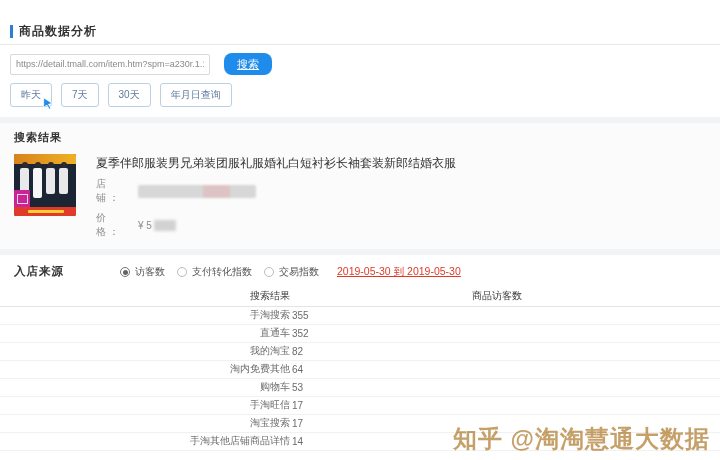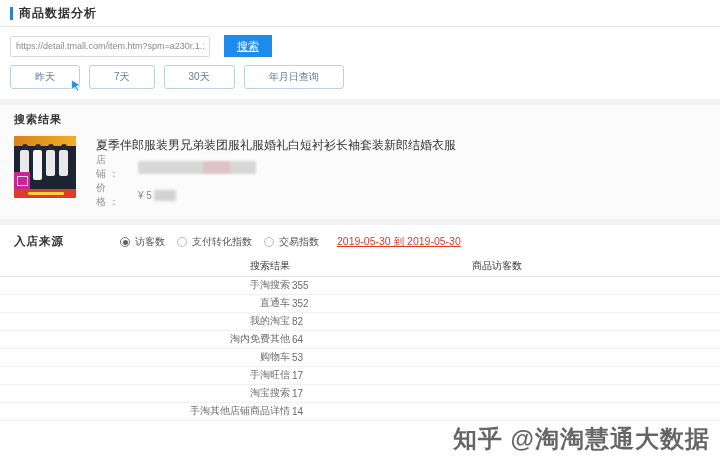--- a/index.html
+++ b/index.html
@@ -2,38 +2,38 @@
 <html><head>
 <meta charset="utf-8">
 <style>
   * { box-sizing: border-box; margin: 0; padding: 0; }
   html,body { width:720px; height:460px; }
   body {
     font-family: "Liberation Sans", "DejaVu Sans", sans-serif;
     background:#ffffff; color:#333; position:relative; overflow:hidden;
   }
   
-  .page-header { display:flex; align-items:center; padding:5px 10px 4px; border-bottom:1px solid #e8e8e8; }
+  .page-header { display:flex; align-items:center; padding:23px 10px 4px; border-bottom:1px solid #e8e8e8; }
   .accent-bar { width:3px; height:13px; background:#2d7fd3; margin-right:6px; }
   .page-title { font-size:12px; font-weight:bold; color:#333; letter-spacing:1px; }
 
   
   .search-row { display:flex; align-items:center; padding:8px 10px 0; }
   .url-input {
     width:200px; height:21px; border:1px solid #d9d9d9; border-radius:2px;
     font-size:9px; color:#8a8a8a; padding:0 5px; font-family:"Liberation Sans",sans-serif;
   }
   .search-btn {
     margin-left:14px; width:48px; height:22px; background:#1f8ceb; color:#fff;
-    border:none; border-radius:0; font-size:11px; cursor:pointer;text-decoration:underline;
+    border:none; border-radius:8px; font-size:11px; cursor:pointer;text-decoration:underline;
   }
   .date-row { display:flex; align-items:center; gap:9px; padding:8px 10px 10px; }
   .date-btn {
     position:relative; background:#fff; border:1px solid #bcd0e5; color:#5f7ba0;
-    border-radius:3px; font-size:10px; padding:4px 24px; cursor:pointer;
+    border-radius:3px; font-size:10px; padding:4px 10px; cursor:pointer;
   }
   .cursor-badge { position:absolute; right:-4px; bottom:-4px; width:13px; height:13px; }
 
   .band { height:6px; background:#f2f3f5; }
 
   
   .results-section { background:#fbfbfc; padding:7px 14px 10px; }
   .section-title { font-size:11px; font-weight:bold; color:#333; letter-spacing:1px; }
   .product-row { display:flex; margin-top:9px; }
   .product-image {
@@ -44,21 +44,21 @@
   .pi-people { position:absolute; top:14px; left:6px; display:flex; gap:4px; }
   .pi-person { width:9px; height:26px; background:#e9e9ec; border-radius:2px; position:relative; }
   .pi-person::before { content:""; position:absolute; top:-6px; left:1.5px; width:6px; height:6px; border-radius:50%; background:#2a2a30; }
   .pi-person:nth-child(2){ background:#f6f6f8; height:30px; }
   .pi-corner { position:absolute; left:0; bottom:9px; width:16px; height:17px; background:#c92695; }
   .pi-corner::after { content:""; position:absolute; left:3px; top:4px; width:9px; height:8px; border:1px solid rgba(255,255,255,.8); }
   .pi-botband { position:absolute; bottom:0; left:0; right:0; height:9px; background:#e03a2a; }
   .pi-botband::after { content:""; position:absolute; left:14px; top:3px; width:36px; height:3px; background:#f7d038; border-radius:1px; }
   .product-info { margin-left:20px; padding-top:2px; }
   .product-title { font-size:12px; color:#333; line-height:15px; cursor:pointer; }
-  .detail-line { display:flex; align-items:center; font-size:10px; color:#8c8c8c; margin-top:0; }
+  .detail-line { display:flex; align-items:center; font-size:10px; color:#8c8c8c; margin-top:6px; }
   .detail-label { width:42px; letter-spacing:3px; }
   .redacted-shop {
     width:118px; height:13px; border-radius:2px; filter:blur(1px);
     background:linear-gradient(90deg,#d7d7d7 0 55%, #ddc3c6 55% 78%, #d7d7d7 78%);
   }
   .price-wrap { display:flex; align-items:center; color:#8c8c8c; }
   .redacted-price { width:22px; height:11px; background:#d2d2d2; margin-left:2px; filter:blur(1.4px); border-radius:1px; }
   .promo-value { color:#e05a3c; }
 
   
@@ -74,21 +74,21 @@
   
   .traffic-table { width:100%; border-collapse:collapse; margin-top:2px; }
   .traffic-table th { font-size:10px; color:#3a3a3a; font-weight:normal; border-bottom:1px solid #e4e4e4; height:20px; }
   .traffic-table td { font-size:10px; color:#6b6b6b; border-bottom:1px solid #f1f1f1; height:18px; }
   .col-source { width:292px; text-align:right; padding-right:2px; }
   .col-visitors { padding-right:18px; }
 
   
   .watermark {
     position:absolute; right:10px; bottom:5px; font-size:24px; font-weight:bold;
-    color:#000000; opacity:.6; letter-spacing:1px; pointer-events:none; white-space:nowrap;
+    color:#a16207; opacity:.6; letter-spacing:1px; pointer-events:none; white-space:nowrap;
   }
 </style>
 </head>
 <body>
 
 <div class="page-header">
   <span class="accent-bar"></span>
   <span class="page-title">商品数据分析</span>
 </div>
 

